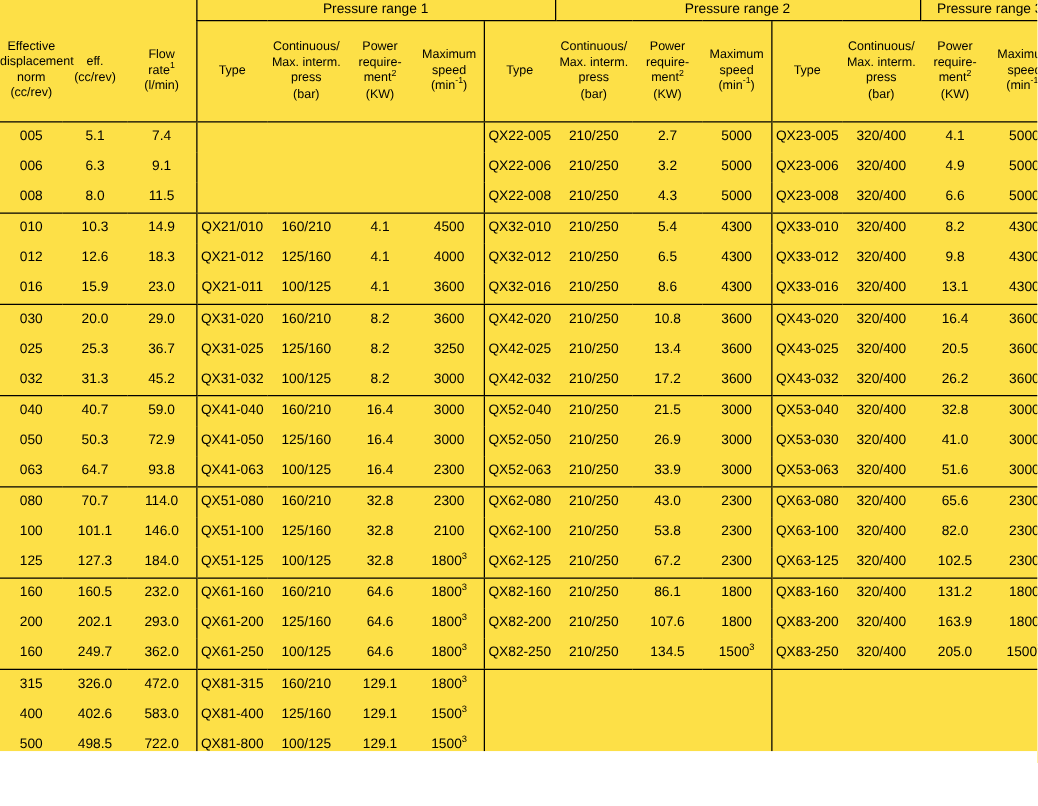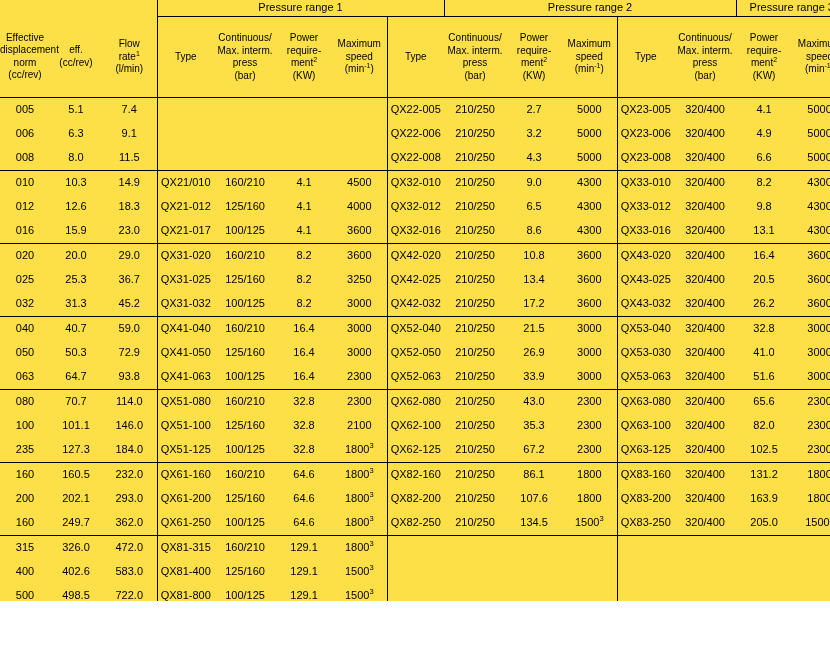--- a/index.html
+++ b/index.html
@@ -238,21 +238,21 @@
         <tr>
           <td class="cell">010</td>
           <td class="cell">10.3</td>
           <td class="cell">14.9</td>
           <td class="cell vsep-l">QX21/010</td>
           <td class="cell">160/210</td>
           <td class="cell">4.1</td>
           <td class="cell">4500</td>
           <td class="cell vsep-l">QX32-010</td>
           <td class="cell">210/250</td>
-          <td class="cell">9.0</td>
+          <td class="cell">5.4</td>
           <td class="cell">4300</td>
           <td class="cell vsep-l">QX33-010</td>
           <td class="cell">320/400</td>
           <td class="cell">8.2</td>
           <td class="cell">4300</td>
         </tr>
         <tr>
           <td class="cell">012</td>
           <td class="cell">12.6</td>
           <td class="cell">18.3</td>
@@ -266,35 +266,35 @@
           <td class="cell">4300</td>
           <td class="cell vsep-l">QX33-012</td>
           <td class="cell">320/400</td>
           <td class="cell">9.8</td>
           <td class="cell">4300</td>
         </tr>
         <tr class="grp-end">
           <td class="cell">016</td>
           <td class="cell">15.9</td>
           <td class="cell">23.0</td>
-          <td class="cell vsep-l">QX21-017</td>
+          <td class="cell vsep-l">QX21-011</td>
           <td class="cell">100/125</td>
           <td class="cell">4.1</td>
           <td class="cell">3600</td>
           <td class="cell vsep-l">QX32-016</td>
           <td class="cell">210/250</td>
           <td class="cell">8.6</td>
           <td class="cell">4300</td>
           <td class="cell vsep-l">QX33-016</td>
           <td class="cell">320/400</td>
           <td class="cell">13.1</td>
           <td class="cell">4300</td>
         </tr>
         <tr>
-          <td class="cell">020</td>
+          <td class="cell">030</td>
           <td class="cell">20.0</td>
           <td class="cell">29.0</td>
           <td class="cell vsep-l">QX31-020</td>
           <td class="cell">160/210</td>
           <td class="cell">8.2</td>
           <td class="cell">3600</td>
           <td class="cell vsep-l">QX42-020</td>
           <td class="cell">210/250</td>
           <td class="cell">10.8</td>
           <td class="cell">3600</td>
@@ -408,29 +408,29 @@
         <tr>
           <td class="cell">100</td>
           <td class="cell">101.1</td>
           <td class="cell">146.0</td>
           <td class="cell vsep-l">QX51-100</td>
           <td class="cell">125/160</td>
           <td class="cell">32.8</td>
           <td class="cell">2100</td>
           <td class="cell vsep-l">QX62-100</td>
           <td class="cell">210/250</td>
-          <td class="cell">35.3</td>
+          <td class="cell">53.8</td>
           <td class="cell">2300</td>
           <td class="cell vsep-l">QX63-100</td>
           <td class="cell">320/400</td>
           <td class="cell">82.0</td>
           <td class="cell">2300</td>
         </tr>
         <tr class="grp-end">
-          <td class="cell">235</td>
+          <td class="cell">125</td>
           <td class="cell">127.3</td>
           <td class="cell">184.0</td>
           <td class="cell vsep-l">QX51-125</td>
           <td class="cell">100/125</td>
           <td class="cell">32.8</td>
           <td class="cell">1800<span class="note">3</span></td>
           <td class="cell vsep-l">QX62-125</td>
           <td class="cell">210/250</td>
           <td class="cell">67.2</td>
           <td class="cell">2300</td>

